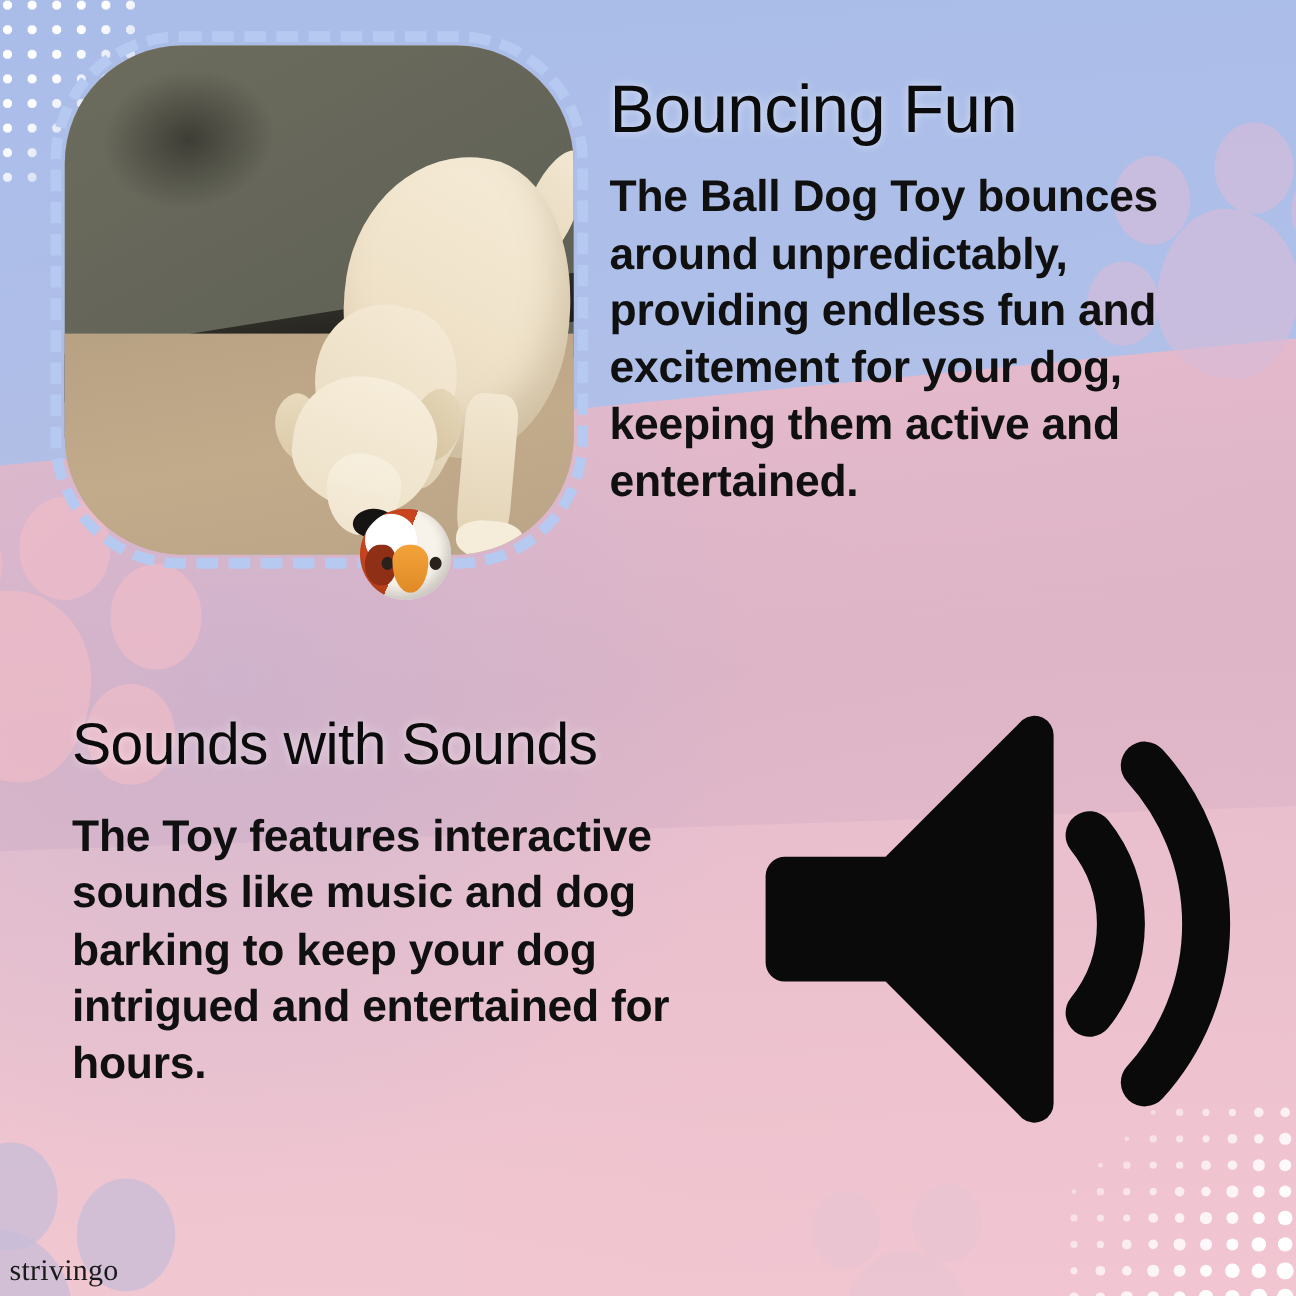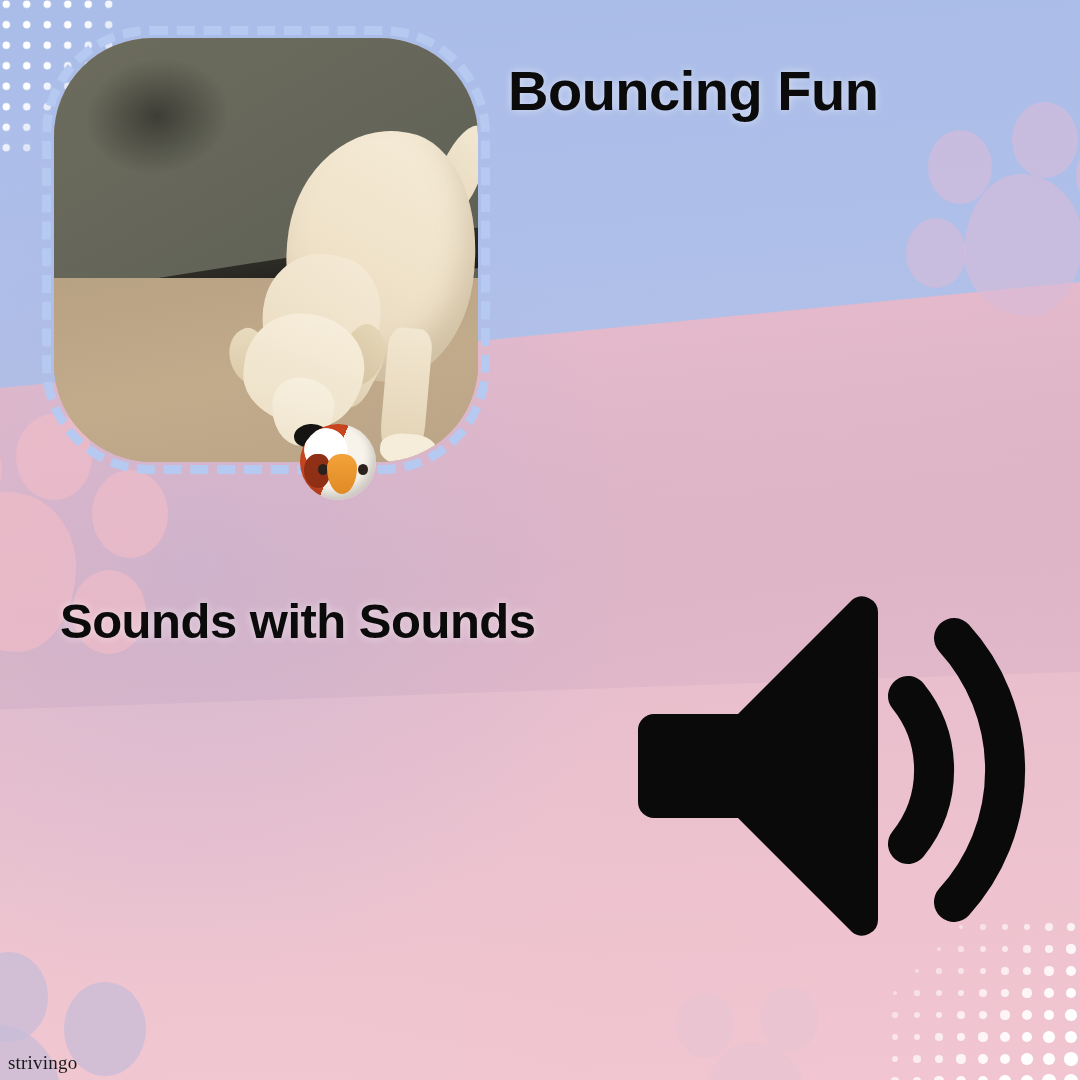--- a/index.html
+++ b/index.html
@@ -190,21 +190,21 @@
   .toy .eye.l{left:18px;top:40px;}
   .toy .eye.r{left:58px;top:40px;}
   .toy .earpatch{
     position:absolute;left:4px;top:30px;width:26px;height:34px;
     background:#8e2f16;border-radius:50% 40% 46% 54%;
   }
 
   
   .block{position:absolute;}
   .hd{
-    font-weight:700;color:#0b0b0b;letter-spacing:-.5px;
+    font-weight:400;color:#0b0b0b;letter-spacing:-.5px;
     text-shadow:0 0 8px rgba(255,255,255,.55);
     line-height:1.04;margin:0;
   }
   .bd{
     font-weight:700;color:#101010;margin:0;
     letter-spacing:-.2px;line-height:1.28;
   }
 
   .block-1{left:508px;top:62px;width:512px;}
   .block-1 .hd{font-size:56px;}
@@ -214,21 +214,21 @@
   .block-2 .hd{font-size:49px;}
   .block-2 .bd{font-size:37px;margin-top:26px;}
 
   
   .speaker{position:absolute;left:636px;top:586px;width:400px;height:360px;}
 
   
   .watermark{
     position:absolute;left:8px;bottom:6px;
     font-family:"Liberation Serif", serif;
-    font-size:19px;color:#1a1a1a;letter-spacing:.2px;
+    font-size:25px;color:#1a1a1a;letter-spacing:.2px;
   }
 </style>
 </head>
 <body>
 
 <div class="poster">
 
   <div class="band-blue"></div>
   <div class="band-pink-mid"></div>
   <div class="band-pink-low"></div>
@@ -359,24 +359,26 @@
       <div class="ball"></div>
       <div class="earpatch"></div>
       <div class="eye l"></div>
       <div class="eye r"></div>
       <div class="snout"></div>
     </div>
   </div>
 
   <div class="block block-1">
     <h2 class="hd">Bouncing Fun</h2>
+    <p class="bd">The Ball Dog Toy bounces around unpredictably, providing endless fun and excitement for your dog, keeping them active and entertained.</p>
   </div>
 
   <div class="block block-2">
     <h2 class="hd">Sounds with Sounds</h2>
+    <p class="bd">The Toy features interactive sounds like music and dog barking to keep your dog intrigued and entertained for hours.</p>
   </div>
 
   <div class="speaker">
     <svg viewBox="0 0 400 360" width="400" height="360" aria-hidden="true">
       <path d="M18 128 h84 L216 14 a16 16 0 0 1 26 13 v306 a16 16 0 0 1 -26 13 L102 232 H18 a16 16 0 0 1 -16 -16 V144 a16 16 0 0 1 16 -16 z" fill="#0a0a0a"></path>
       <path d="M272 110 a118 118 0 0 1 0 148" fill="none" stroke="#0a0a0a" stroke-width="40" stroke-linecap="round"></path>
       <path d="M318 52 a196 196 0 0 1 0 264" fill="none" stroke="#0a0a0a" stroke-width="40" stroke-linecap="round"></path>
     </svg>
   </div>
 

